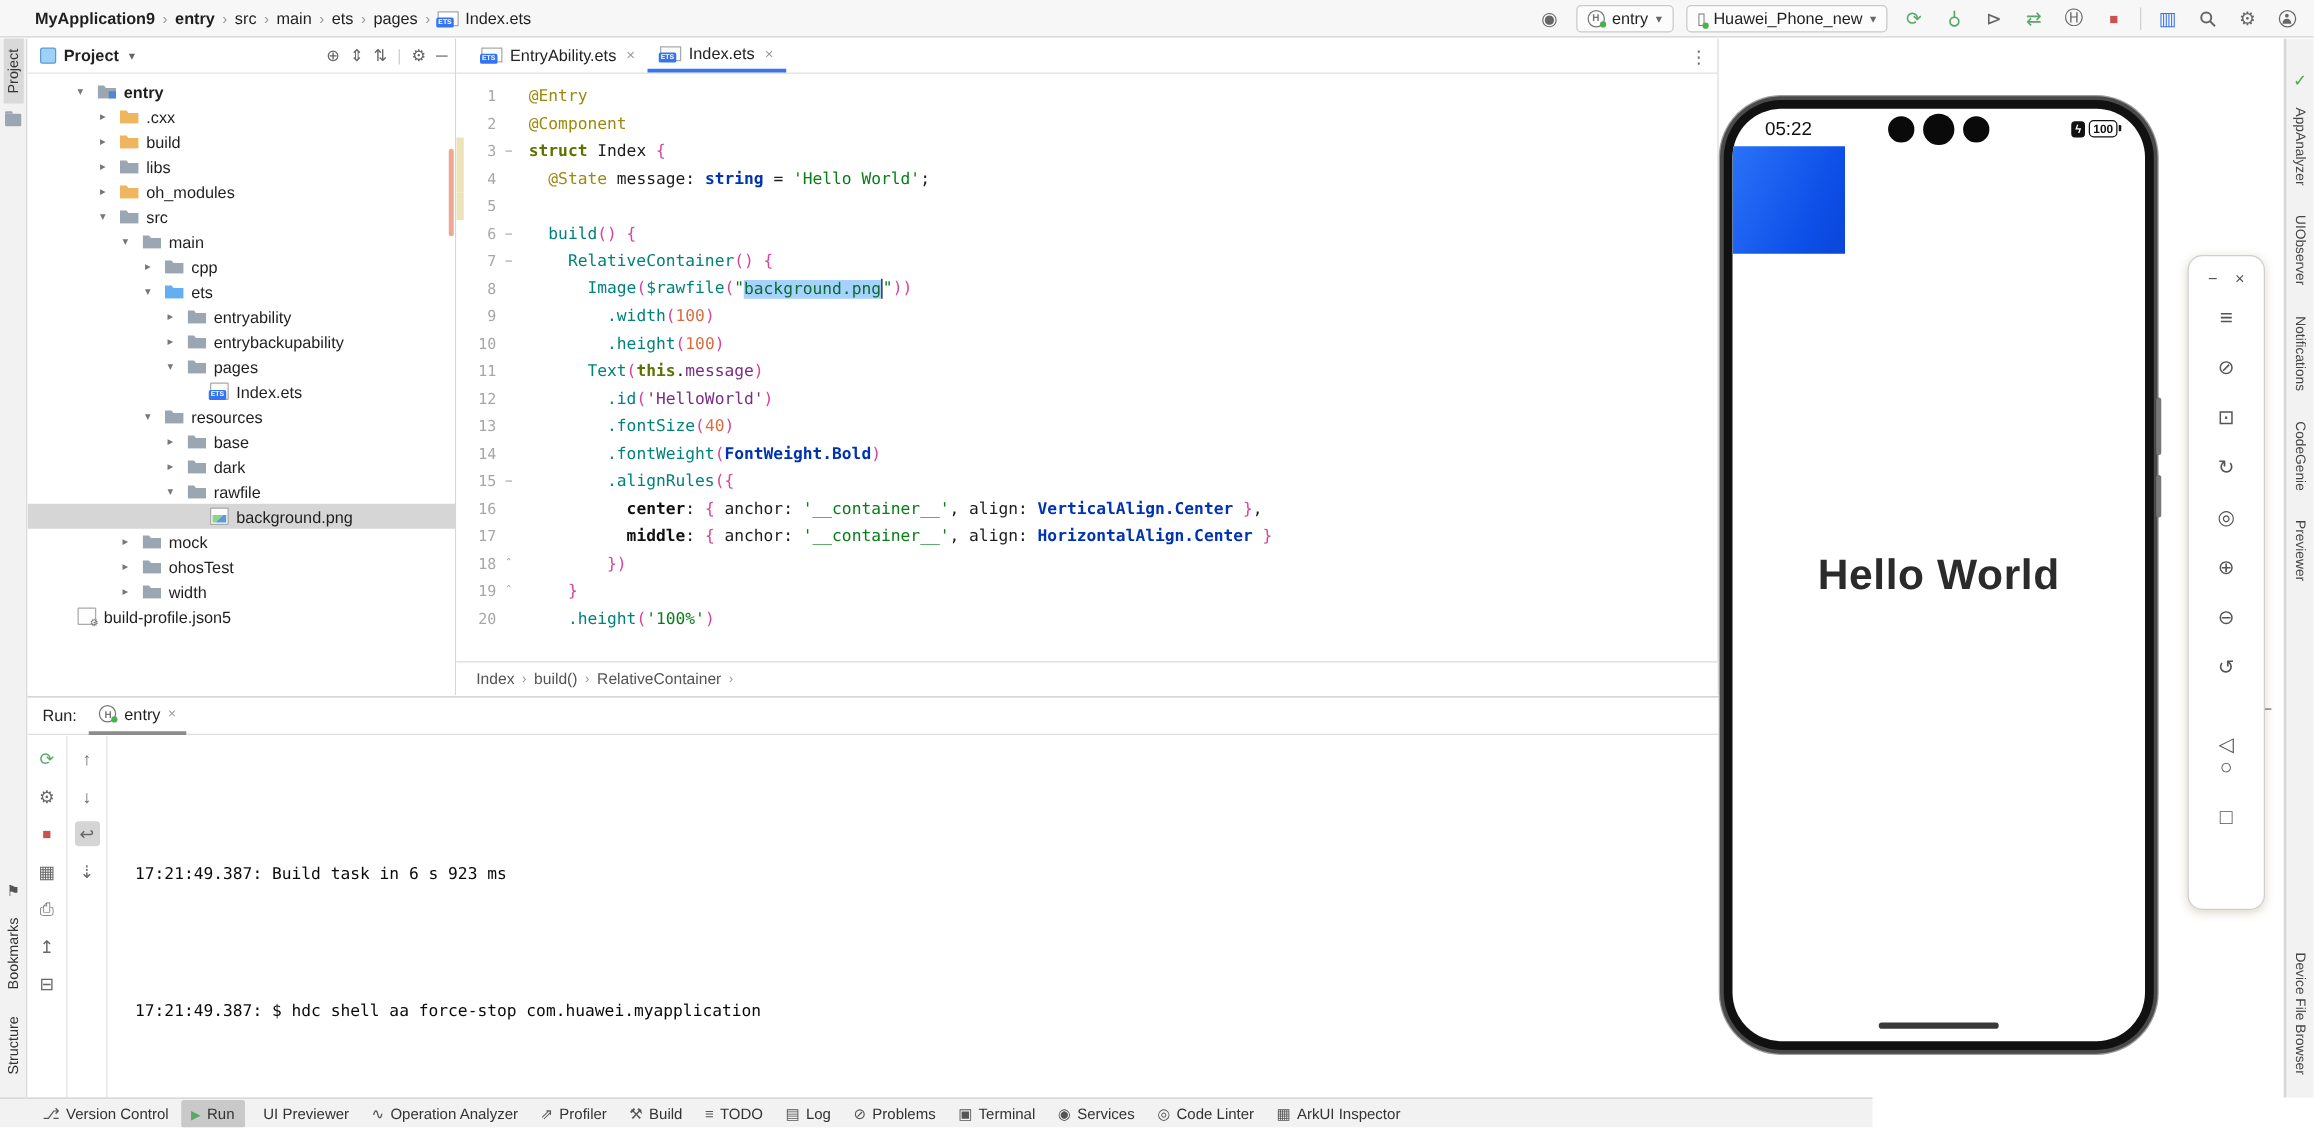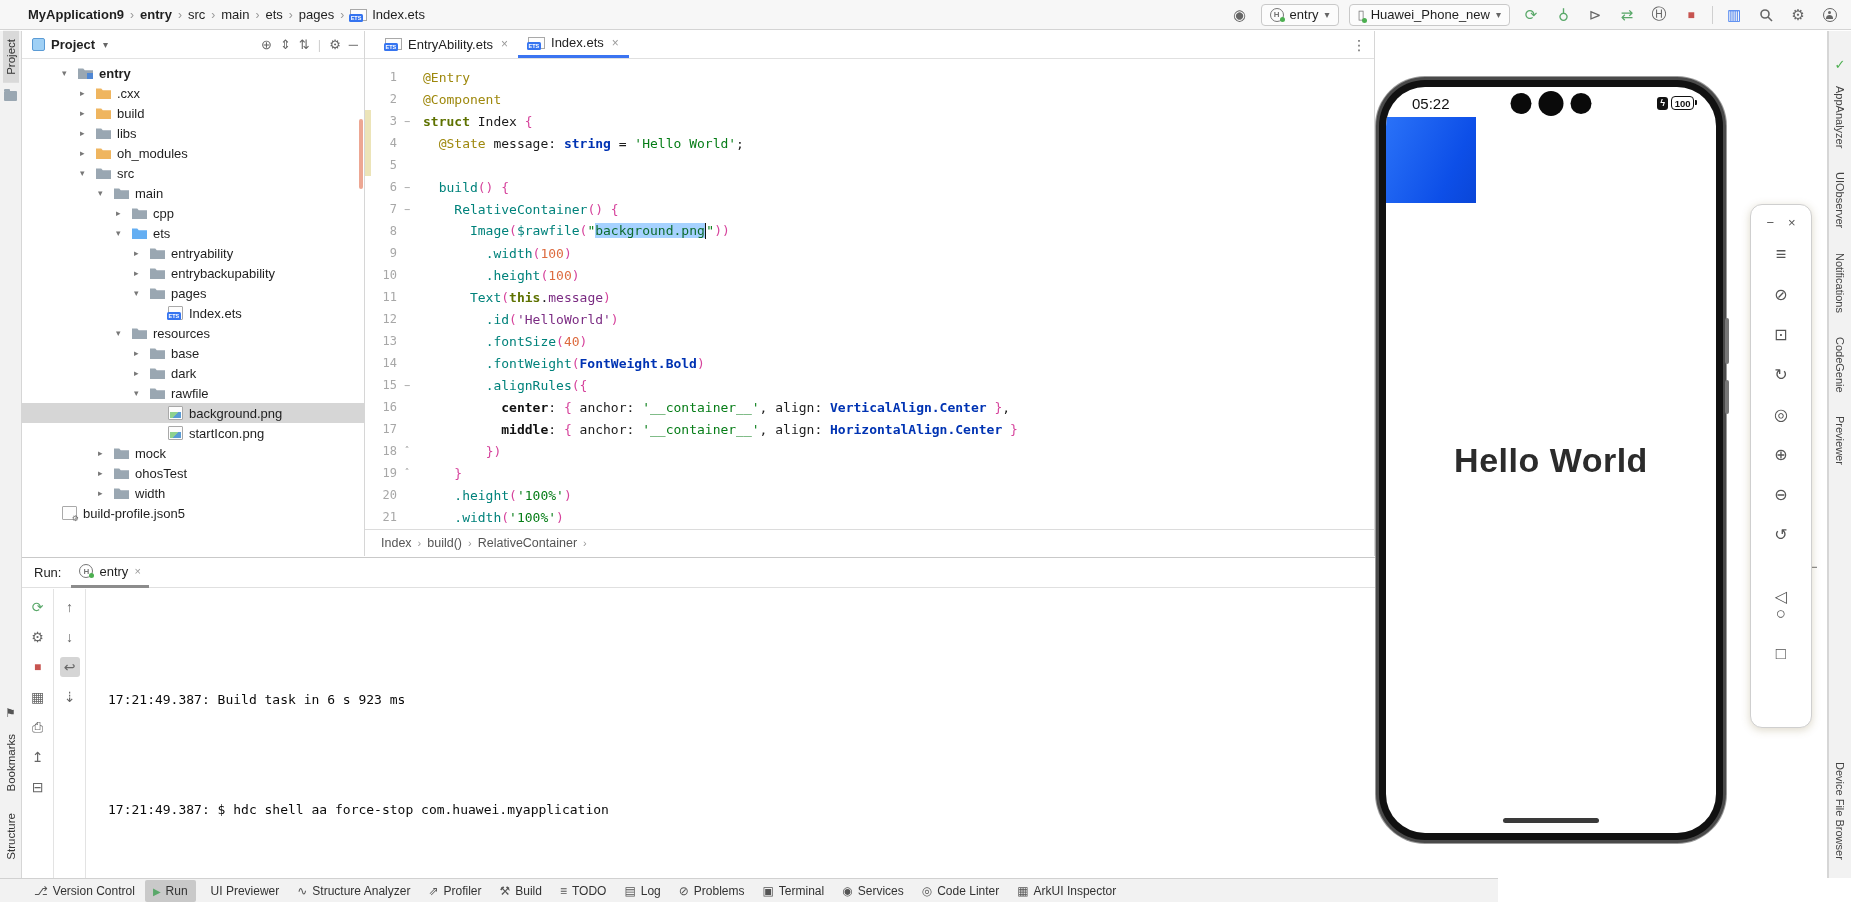--- a/index.html
+++ b/index.html
@@ -398,25 +398,20 @@
           <span class="ticon" data-icon="folder"></span>
           <span class="tlabel">rawfile</span>
         </div>
 
         <div class="tree-row" data-lvl="5" data-sel="1" data-bold="" data-icon="file-img">
           <span class="chev"></span>
           <span class="ticon" data-icon="file-img"></span>
           <span class="tlabel">background.png</span>
         </div>
 
-        <div class="tree-row" data-lvl="5" data-sel="" data-bold="" data-icon="file-img">
-          <span class="chev"></span>
-          <span class="ticon" data-icon="file-img"></span>
-          <span class="tlabel">startIcon.png</span>
-        </div>
 
 
         <div class="tree-row" data-lvl="2" data-sel="" data-bold="" data-icon="folder">
           <span class="chev">▸</span>
           <span class="ticon" data-icon="folder"></span>
           <span class="tlabel">mock</span>
         </div>
 
         <div class="tree-row" data-lvl="2" data-sel="" data-bold="" data-icon="folder">
           <span class="chev">▸</span>
@@ -470,21 +465,20 @@
         <div class="code-line"><span class="gmark"></span><span class="ln">11</span><span class="fold"></span><span class="ctext"><span class="tok-pl">      </span><span class="tok-fn">Text</span><span class="tok-br">(</span><span class="tok-kwo">this</span><span class="tok-pl">.</span><span class="tok-st2">message</span><span class="tok-br">)</span></span></div>
         <div class="code-line"><span class="gmark"></span><span class="ln">12</span><span class="fold"></span><span class="ctext"><span class="tok-pl">        </span><span class="tok-fn">.id</span><span class="tok-br">(</span><span class="tok-st2">'HelloWorld'</span><span class="tok-br">)</span></span></div>
         <div class="code-line"><span class="gmark"></span><span class="ln">13</span><span class="fold"></span><span class="ctext"><span class="tok-pl">        </span><span class="tok-fn">.fontSize</span><span class="tok-br">(</span><span class="tok-num">40</span><span class="tok-br">)</span></span></div>
         <div class="code-line"><span class="gmark"></span><span class="ln">14</span><span class="fold"></span><span class="ctext"><span class="tok-pl">        </span><span class="tok-fn">.fontWeight</span><span class="tok-br">(</span><span class="tok-kwb">FontWeight.Bold</span><span class="tok-br">)</span></span></div>
         <div class="code-line"><span class="gmark"></span><span class="ln">15</span><span class="fold">−</span><span class="ctext"><span class="tok-pl">        </span><span class="tok-fn">.alignRules</span><span class="tok-br">({</span></span></div>
         <div class="code-line"><span class="gmark"></span><span class="ln">16</span><span class="fold"></span><span class="ctext"><span class="tok-pl">          </span><span class="tok-plb">center</span><span class="tok-pl">: </span><span class="tok-br">{</span><span class="tok-pl"> anchor: </span><span class="tok-str">'__container__'</span><span class="tok-pl">, align: </span><span class="tok-kwb">VerticalAlign.Center</span><span class="tok-pl"> </span><span class="tok-br">}</span><span class="tok-pl">,</span></span></div>
         <div class="code-line"><span class="gmark"></span><span class="ln">17</span><span class="fold"></span><span class="ctext"><span class="tok-pl">          </span><span class="tok-plb">middle</span><span class="tok-pl">: </span><span class="tok-br">{</span><span class="tok-pl"> anchor: </span><span class="tok-str">'__container__'</span><span class="tok-pl">, align: </span><span class="tok-kwb">HorizontalAlign.Center</span><span class="tok-pl"> </span><span class="tok-br">}</span></span></div>
         <div class="code-line"><span class="gmark"></span><span class="ln">18</span><span class="fold">ˆ</span><span class="ctext"><span class="tok-pl">        </span><span class="tok-br">})</span></span></div>
         <div class="code-line"><span class="gmark"></span><span class="ln">19</span><span class="fold">ˆ</span><span class="ctext"><span class="tok-pl">    </span><span class="tok-br">}</span></span></div>
         <div class="code-line"><span class="gmark"></span><span class="ln">20</span><span class="fold"></span><span class="ctext"><span class="tok-pl">    </span><span class="tok-fn">.height</span><span class="tok-br">(</span><span class="tok-str">'100%'</span><span class="tok-br">)</span></span></div>
-        <div class="code-line"><span class="gmark"></span><span class="ln">21</span><span class="fold"></span><span class="ctext"><span class="tok-pl">    </span><span class="tok-fn">.width</span><span class="tok-br">(</span><span class="tok-str">'100%'</span><span class="tok-br">)</span></span></div>
       </div>
     <div class="ed-crumbs">
 
         <span>Index</span>
         <span class="sep">›</span>
 
         <span>build()</span>
         <span class="sep">›</span>
 
         <span>RelativeContainer</span>
@@ -624,21 +618,21 @@
         <span>Run</span>
       </div>
 
       <div class="sb-item" data-active="">
         <span class="sb-ic" data-icon="none"></span>
         <span>UI Previewer</span>
       </div>
 
       <div class="sb-item" data-active="">
         <span class="sb-ic" data-icon="operation-analyzer"></span>
-        <span>Structure Analyzer</span>
+        <span>Operation Analyzer</span>
       </div>
 
       <div class="sb-item" data-active="">
         <span class="sb-ic" data-icon="profiler"></span>
         <span>Profiler</span>
       </div>
 
       <div class="sb-item" data-active="">
         <span class="sb-ic" data-icon="build"></span>
         <span>Build</span>

